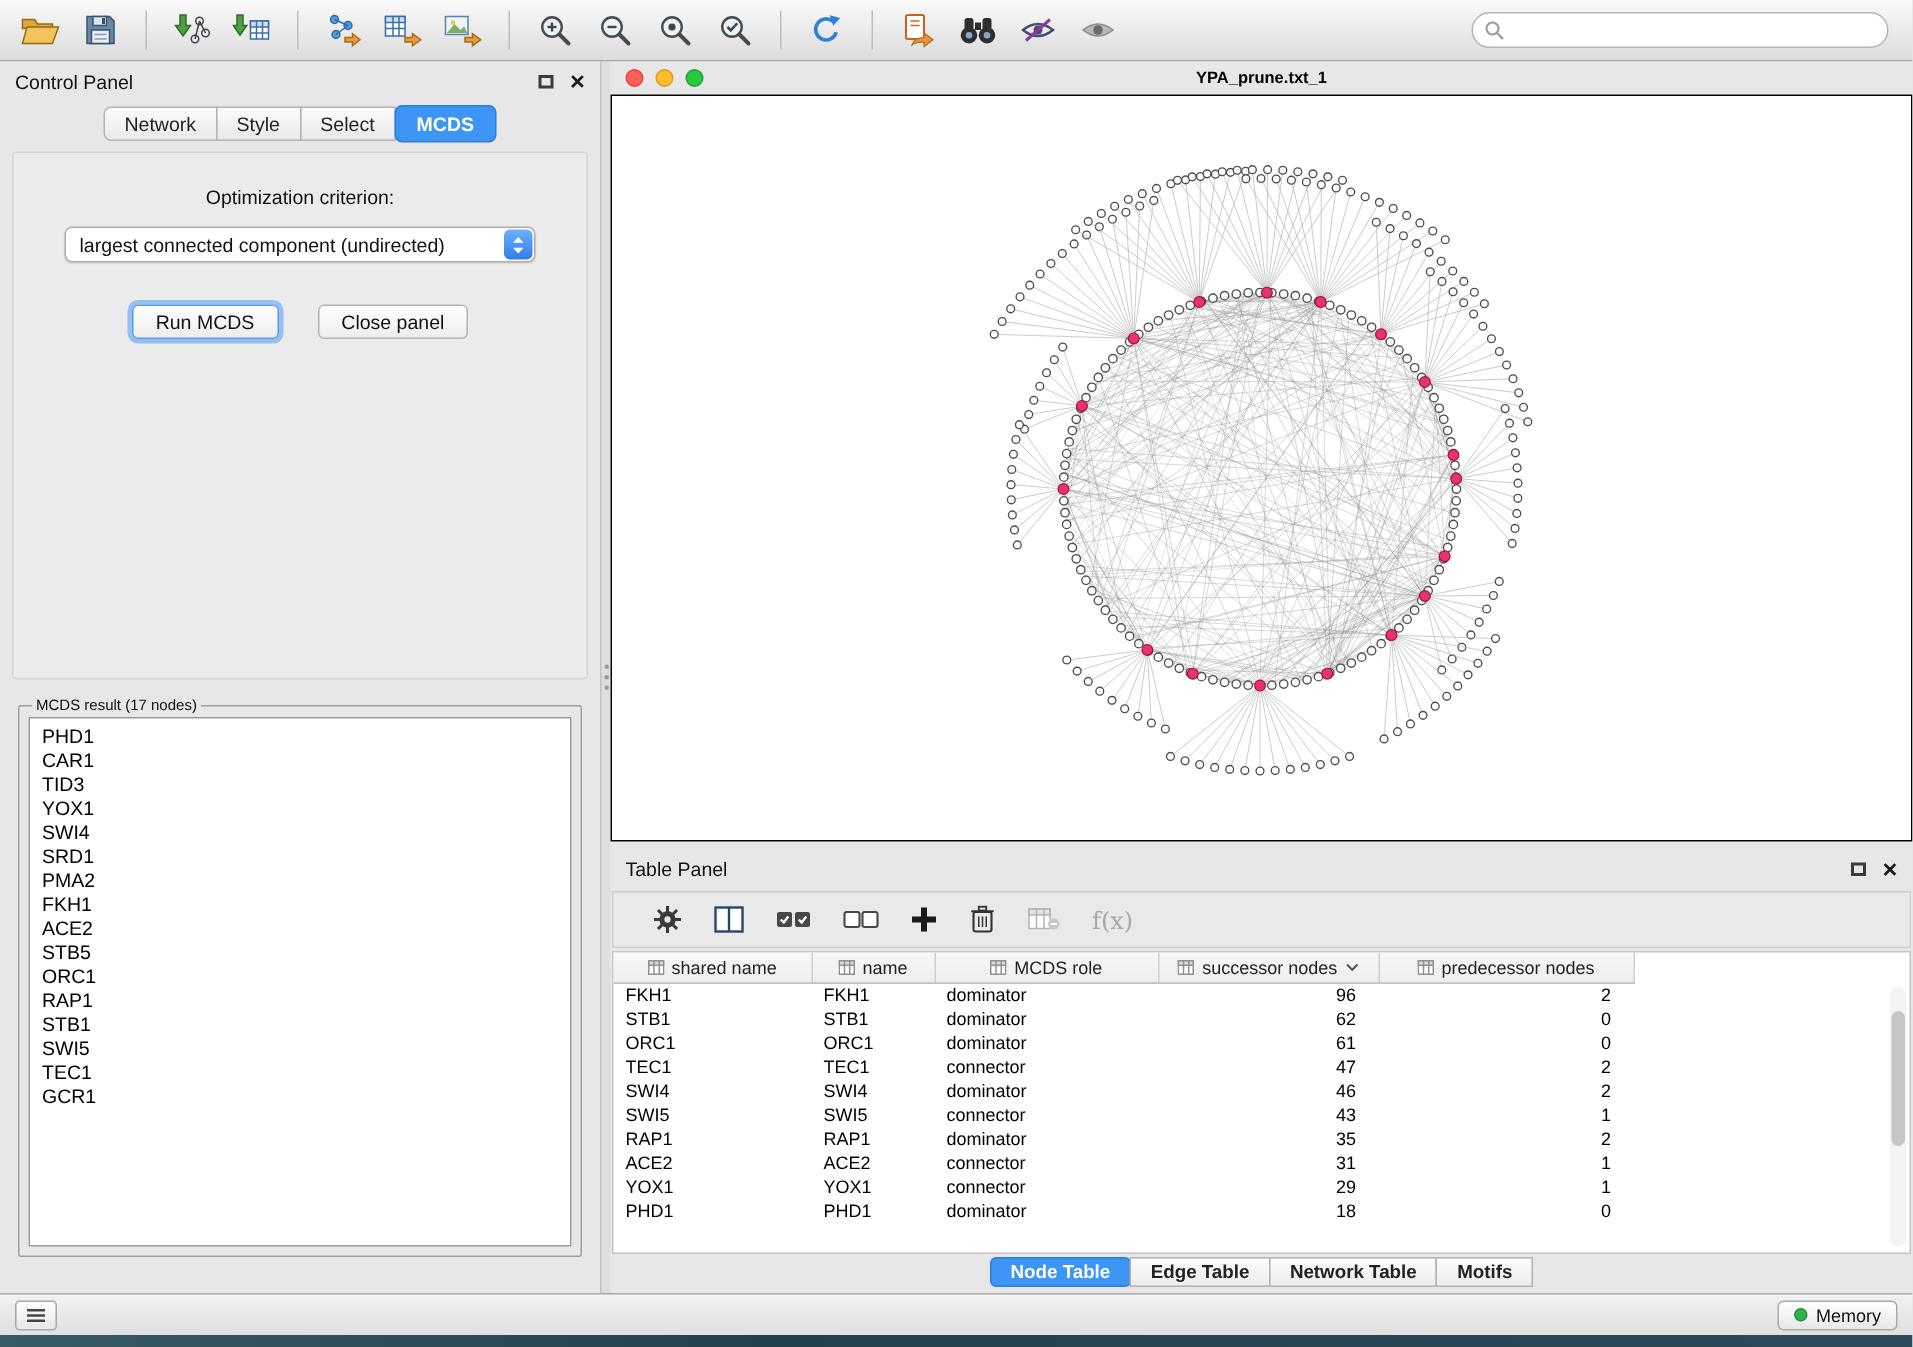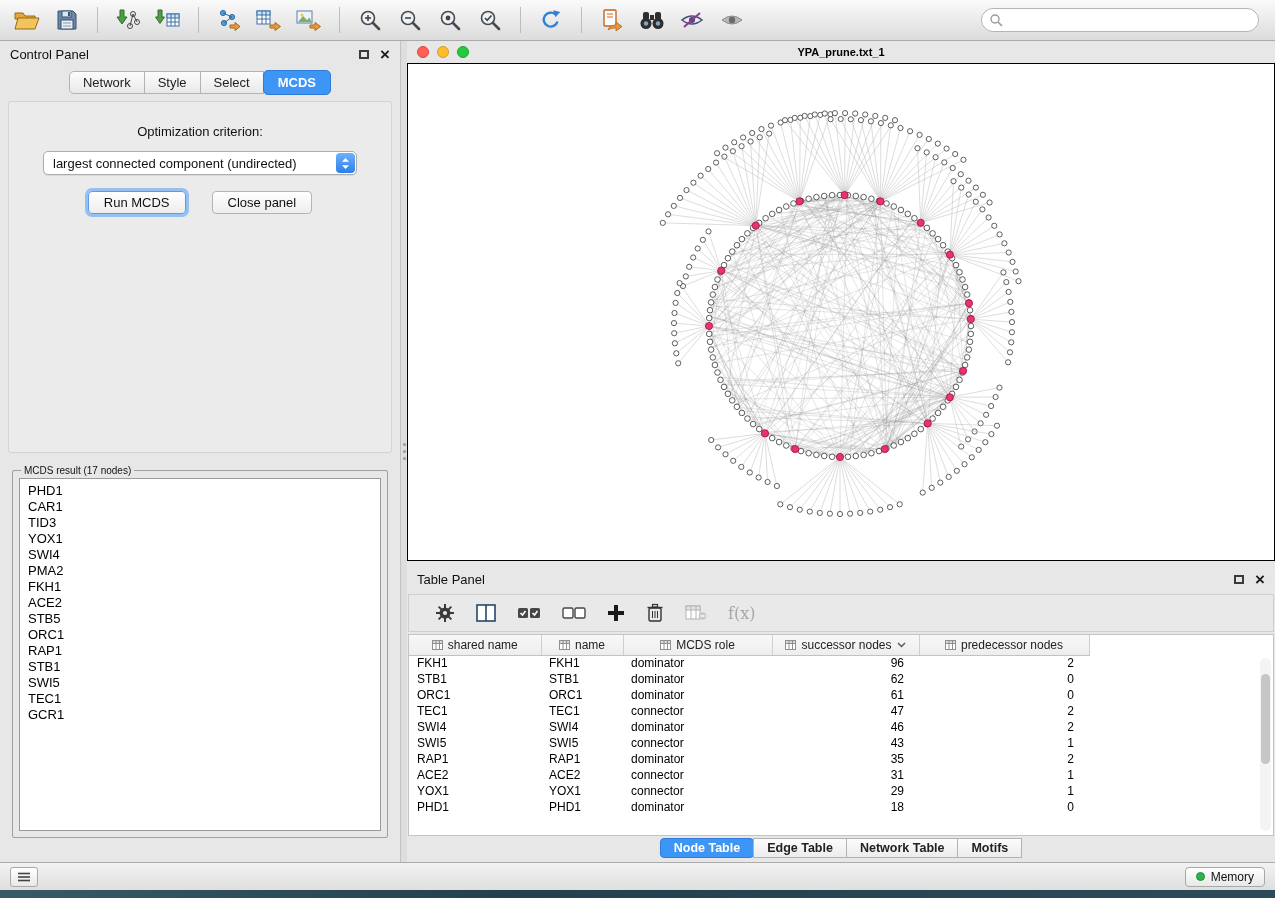--- a/index.html
+++ b/index.html
@@ -26,21 +26,21 @@
   .ph-close{font-size:17px;font-weight:bold;color:#1a1a1a;cursor:pointer;line-height:1;}
   .cp-tabs{display:flex;justify-content:center;align-items:center;height:30px;flex:0 0 30px;}
   .cp-tab{font-size:13px;padding:3px 13px;background:linear-gradient(#fcfcfc,#e9e9e9);border:1px solid #b3b3b3;margin-left:-1px;color:#222;cursor:pointer;}
   .cp-tab:first-child{border-radius:5px 0 0 5px;margin-left:0;}
   .cp-tab.active{background:#3d95f5;border-color:#2f7cd8;color:#fff;border-radius:5px;font-weight:bold;padding:4px 14px;}
   .cp-page{margin:4px 8px 6px;background:#ebebeb;border:1px solid #d4d4d4;border-radius:3px;flex:0 0 352px;display:flex;flex-direction:column;align-items:center;}
   .opt-label{margin-top:22px;font-size:13px;color:#111;}
   .dropdown{margin-top:12px;width:314px;height:24px;background:#fff;border:1px solid #adadad;border-radius:5px;display:flex;align-items:center;padding-left:9px;font-size:13px;color:#111;cursor:pointer;box-shadow:0 1px 1px rgba(0,0,0,.08);}
   .dd-value{flex:1;white-space:nowrap;overflow:hidden;}
   .dd-stepper{width:19px;height:20px;margin-right:1px;border-radius:4px;background:linear-gradient(#6db1fa,#2e7fe8);display:flex;align-items:center;justify-content:center;}
-  .btn-row{margin-top:16px;display:flex;gap:26px;}
+  .btn-row{margin-top:28px;display:flex;gap:26px;}
   button.pbtn{font-family:inherit;font-size:13px;padding:3px 15px;border:1px solid #b5b5b5;border-radius:4px;background:linear-gradient(#ffffff,#ededed);color:#111;cursor:pointer;}
   button.pbtn.focused{box-shadow:0 0 0 3px rgba(64,150,245,.5);border-color:#5a9bf0;}
   fieldset.mcds-box{margin:6px 12px 24px;border:1px solid #9f9f9f;border-radius:2px;flex:1;display:flex;flex-direction:column;min-height:0;padding:0 6px 6px;}
   fieldset.mcds-box legend{font-size:10px;color:#111;padding:0 3px;margin-left:2px;}
   .mcds-list{background:#fff;border:1px solid #9a9a9a;margin-top:2px;flex:1;overflow:hidden;padding:4px 0;}
   .mcds-item{font-size:13px;line-height:16px;padding-left:8px;color:#000;cursor:default;}
 
   
   .v-splitter{width:7px;flex:0 0 7px;background:#dedede;border-left:1px solid #c2c2c2;display:flex;flex-direction:column;align-items:center;justify-content:center;gap:4px;cursor:col-resize;}
   .v-splitter i{width:3px;height:3px;background:#9a9a9a;border-radius:50%;display:block;}
@@ -266,20 +266,21 @@
         </div>
       </div>
       <fieldset class="mcds-box">
         <legend>MCDS result (17 nodes)</legend>
         <div class="mcds-list" id="mcds-list">
             <div class="mcds-item">PHD1</div>
             <div class="mcds-item">CAR1</div>
             <div class="mcds-item">TID3</div>
             <div class="mcds-item">YOX1</div>
             <div class="mcds-item">SWI4</div>
+            <div class="mcds-item">SRD1</div>
             <div class="mcds-item">PMA2</div>
             <div class="mcds-item">FKH1</div>
             <div class="mcds-item">ACE2</div>
             <div class="mcds-item">STB5</div>
             <div class="mcds-item">ORC1</div>
             <div class="mcds-item">RAP1</div>
             <div class="mcds-item">STB1</div>
             <div class="mcds-item">SWI5</div>
             <div class="mcds-item">TEC1</div>
             <div class="mcds-item">GCR1</div>

